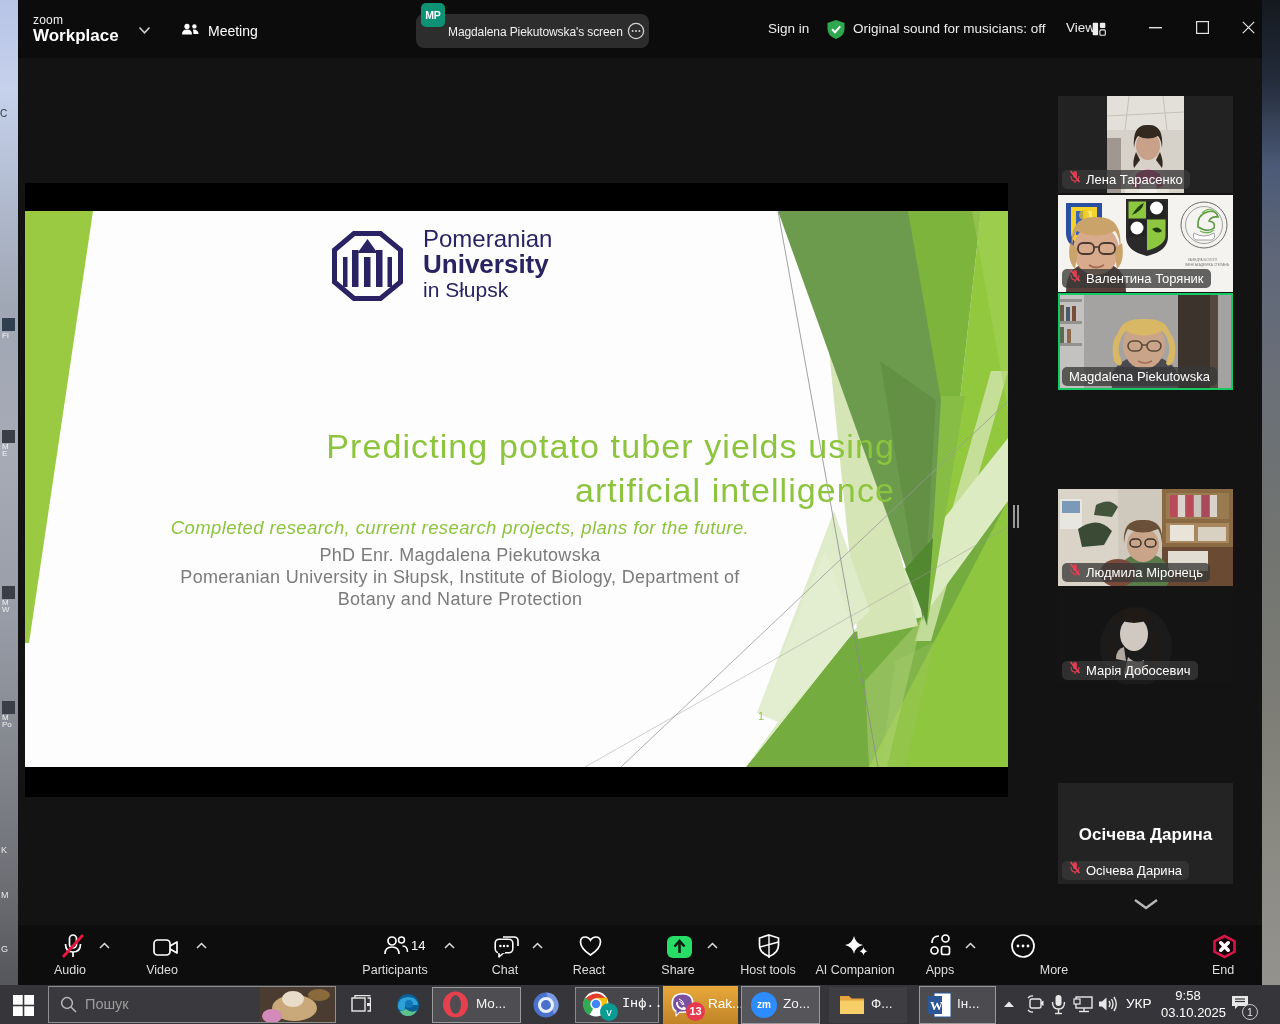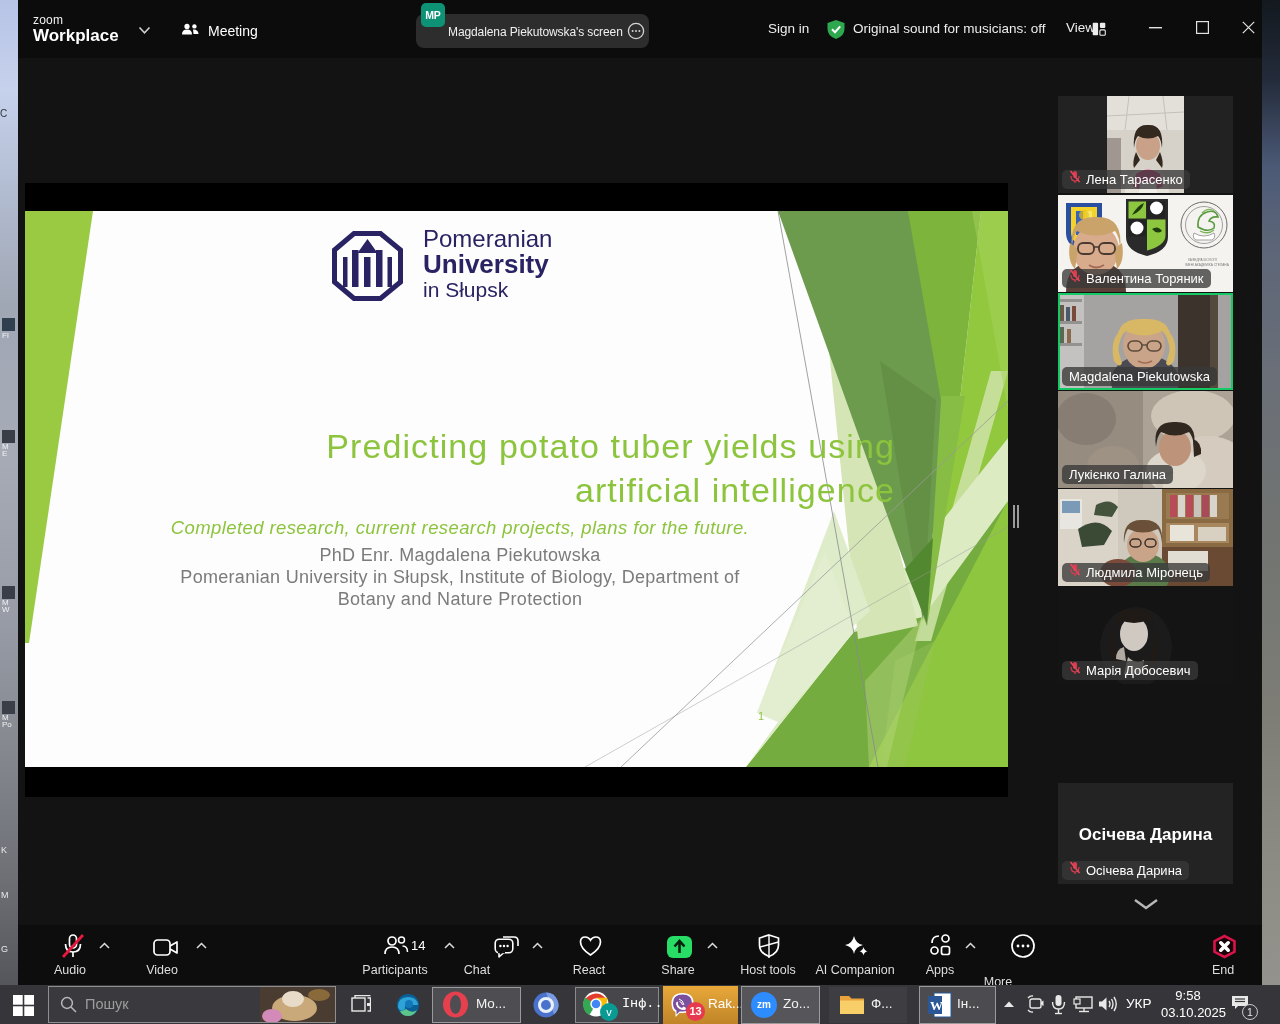--- a/index.html
+++ b/index.html
@@ -222,36 +222,20 @@
       <path d="M60 58 q-6 -34 26 -32 q32 -2 26 32 q-2 -16 -8 -20 q-18 9 -36 0 q-6 4 -8 20 z" fill="#d8b865"></path>
       <path d="M60 40 q-8 10 -4 28 q6 8 8 2 q-6 -16 -4 -30 z" fill="#d8b865"></path>
       <path d="M112 40 q8 10 4 28 q-6 8 -8 2 q6 -16 4 -30 z" fill="#d8b865"></path>
       <rect x="70" y="48" width="14" height="10" rx="5" fill="none" stroke="#5a4a3a" stroke-width="1.6"></rect>
       <rect x="89" y="48" width="14" height="10" rx="5" fill="none" stroke="#5a4a3a" stroke-width="1.6"></rect>
       <line x1="84" y1="52" x2="89" y2="52" stroke="#5a4a3a" stroke-width="1.4"></line>
       <path d="M80 68 q7 4 14 0" stroke="#a56a55" stroke-width="1.5" fill="none"></path>
     </svg>
     <div class="nlabel" style="left:2px;bottom:2px;">Magdalena Piekutowska</div>
   </div>
-  <div class="tile" style="top:391px;">
-    <svg class="abs" style="left:0;top:0;" width="175" height="97" viewBox="0 0 175 97">
-      <rect width="175" height="97" fill="#aca295"></rect>
-      <rect x="0" y="0" width="85" height="97" fill="#968c80"></rect>
-      <ellipse cx="28" cy="28" rx="30" ry="26" fill="#877d72"></ellipse>
-      <ellipse cx="55" cy="75" rx="26" ry="20" fill="#9e9284"></ellipse>
-      <ellipse cx="135" cy="25" rx="42" ry="26" fill="#cfc5b6"></ellipse>
-      <ellipse cx="150" cy="75" rx="40" ry="30" fill="#d5ccbf"></ellipse>
-      <ellipse cx="118" cy="80" rx="30" ry="22" fill="#ddd6ca"></ellipse>
-      <ellipse cx="117" cy="57" rx="16" ry="18" fill="#bd9479"></ellipse>
-      <path d="M98 56 q-4 -26 19 -25 q23 -1 19 25 q-1 -11 -5 -15 q-14 7 -28 0 q-4 4 -5 15 z" fill="#31281f"></path>
-      <path d="M135 48 q9 3 8 15 l-7 3 z" fill="#31281f"></path>
-      <path d="M97 97 q1 -18 20 -16 q-14 6 -12 16 z" fill="#cdc5b8"></path>
-    </svg>
-    <div class="nlabel">Лукієнко Галина</div>
-  </div>
   <div class="tile" style="top:489px;">
     <svg class="abs" style="left:0;top:0;" width="175" height="97" viewBox="0 0 175 97">
       <rect width="175" height="97" fill="#cfc8bc"></rect>
       <rect x="0" y="0" width="60" height="97" fill="#dad4c8"></rect>
       <rect x="2" y="10" width="22" height="30" fill="#e8e6e0"></rect>
       <rect x="4" y="12" width="18" height="12" fill="#7a9ab8"></rect>
       <path d="M20 40 q20 -14 34 2 l-8 14 l-22 2 z" fill="#3a4a34"></path>
       <path d="M38 16 q14 -8 22 2 l-6 10 l-18 -2 z" fill="#44543c"></path>
       <rect x="104" y="0" width="71" height="97" fill="#8a6a42"></rect>
       <rect x="108" y="4" width="63" height="26" fill="#9a7a50"></rect>
@@ -349,21 +333,21 @@
 
     <svg class="abs" style="left:476px;top:9px;" width="26" height="24" viewBox="0 0 26 24">
       <path d="M9 3 L20 3 Q24 3 24 7 L24 12" stroke="#fff" stroke-width="1.6" fill="none"></path>
       <rect x="1.2" y="5.2" width="17.6" height="13.6" rx="4" stroke="#fff" stroke-width="1.6" fill="#0d0d0d"></rect>
       <path d="M5 18 L5 23 L10.5 18" fill="#0d0d0d" stroke="#fff" stroke-width="1.6" stroke-linejoin="round"></path>
       <rect x="4" y="17.4" width="7" height="1.8" fill="#0d0d0d"></rect>
       <circle cx="6.4" cy="12" r="1.2" fill="#fff"></circle>
         <circle cx="10" cy="12" r="1.2" fill="#fff"></circle>
         <circle cx="13.6" cy="12" r="1.2" fill="#fff"></circle>
     </svg>
-    <div class="tbtxt" style="left:459px;text-align:center;">Chat</div>
+    <div class="tbtxt" style="left:487px;text-align:center;">Chat</div>
     <svg class="abs" style="left:513px;top:17px;" width="13" height="8" viewBox="0 0 13 8">
         <path d="M2 6 L6.5 1.5 L11 6" stroke="#dcdcdc" stroke-width="1.5" fill="none"></path>
       </svg>
 
     <svg class="abs" style="left:560px;top:9px;" width="25" height="24" viewBox="0 0 25 24">
       <path d="M12.5 21 q-10 -6.5 -10 -13 q0 -5 4.8 -5 q3.4 0 5.2 3.2 q1.8 -3.2 5.2 -3.2 q4.8 0 4.8 5 q0 6.5 -10 13 z" stroke="#fff" stroke-width="1.7" fill="none"></path>
     </svg>
     <div class="tbtxt" style="left:571px;">React</div>
 
     <div class="abs" style="left:649px;top:11px;width:25px;height:22px;border-radius:6px;background:#27dd65;"></div>
@@ -397,21 +381,21 @@
     <svg class="abs" style="left:946px;top:17px;" width="13" height="8" viewBox="0 0 13 8">
         <path d="M2 6 L6.5 1.5 L11 6" stroke="#dcdcdc" stroke-width="1.5" fill="none"></path>
       </svg>
 
     <svg class="abs" style="left:992px;top:8px;" width="26" height="26" viewBox="0 0 26 26">
       <circle cx="13" cy="13" r="11" stroke="#fff" stroke-width="1.7" fill="none"></circle>
       <circle cx="8" cy="13" r="1.4" fill="#fff"></circle>
         <circle cx="13" cy="13" r="1.4" fill="#fff"></circle>
         <circle cx="18" cy="13" r="1.4" fill="#fff"></circle>
     </svg>
-    <div class="tbtxt" style="left:980px;margin-top:12px;">More</div>
+    <div class="tbtxt" style="left:1036px;">More</div>
 
     <svg class="abs" style="left:1194px;top:9px;" width="25" height="25" viewBox="0 0 25 25">
       <path d="M7.2 2.5 L17.8 2.5 L23 12.5 L17.8 22.5 L7.2 22.5 L2 12.5 Z" fill="#160309" stroke="#da1348" stroke-width="2.6" transform="rotate(90 12.5 12.5)"></path>
       <path d="M8.8 8.8 L16.2 16.2 M16.2 8.8 L8.8 16.2" stroke="#fff" stroke-width="3.6" stroke-linecap="round"></path>
     </svg>
     <div class="tbtxt" style="left:1205px;">End</div>
   </div>
   <div class="abs" id="taskbar">
 
     <svg class="abs" style="left:13px;top:10px;" width="21" height="21" viewBox="0 0 21 21">

